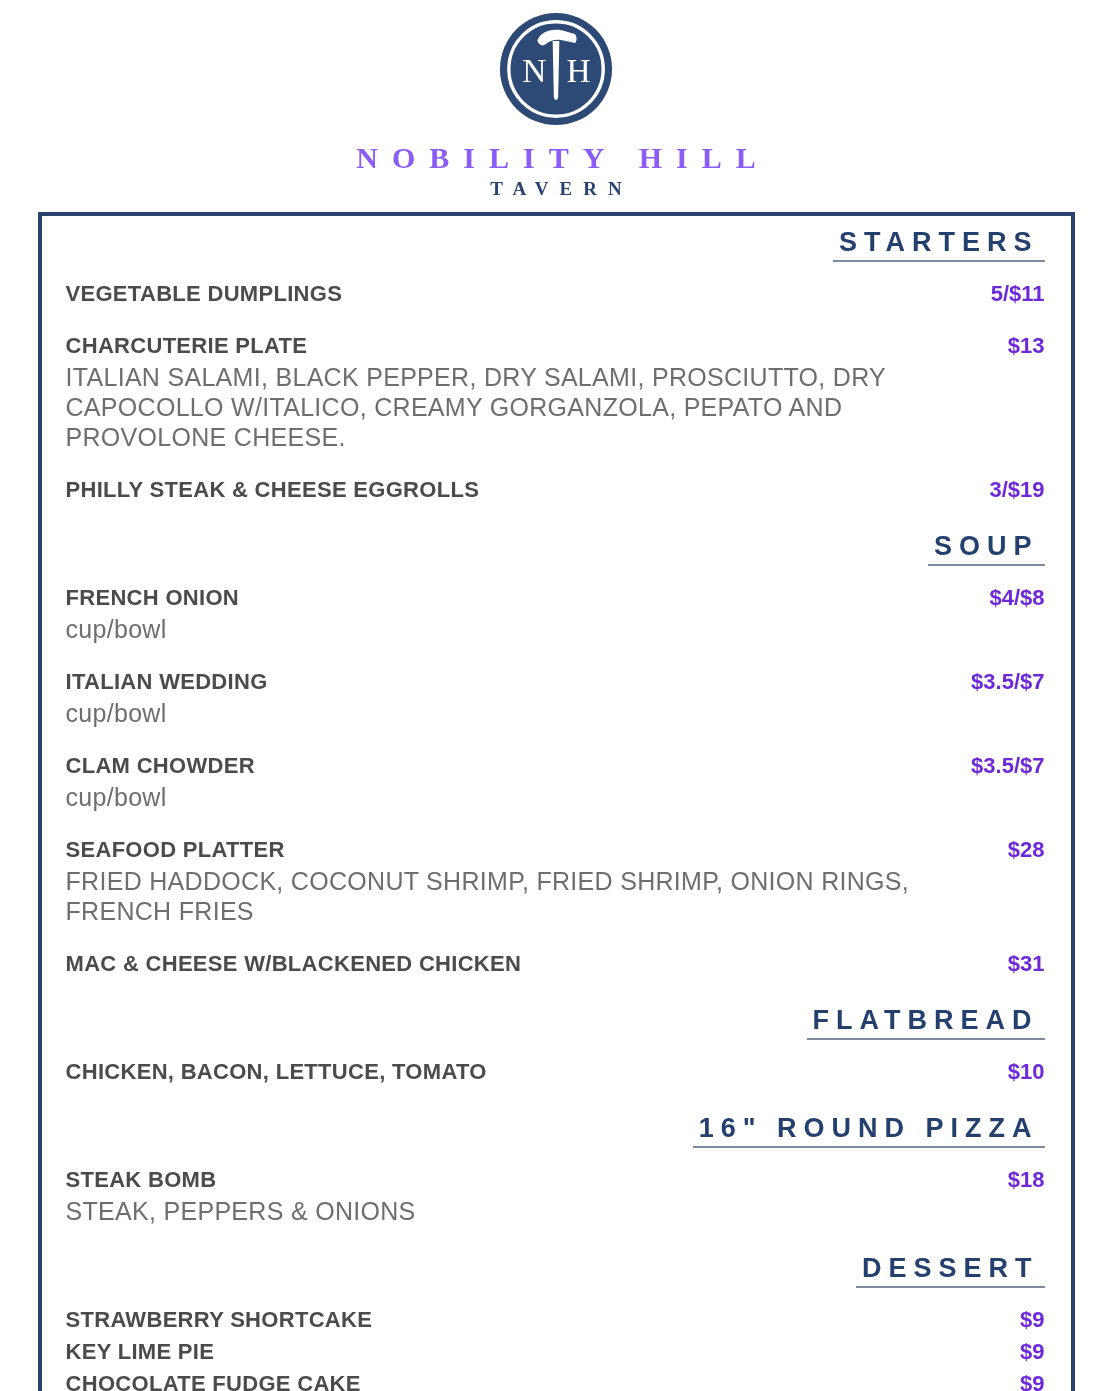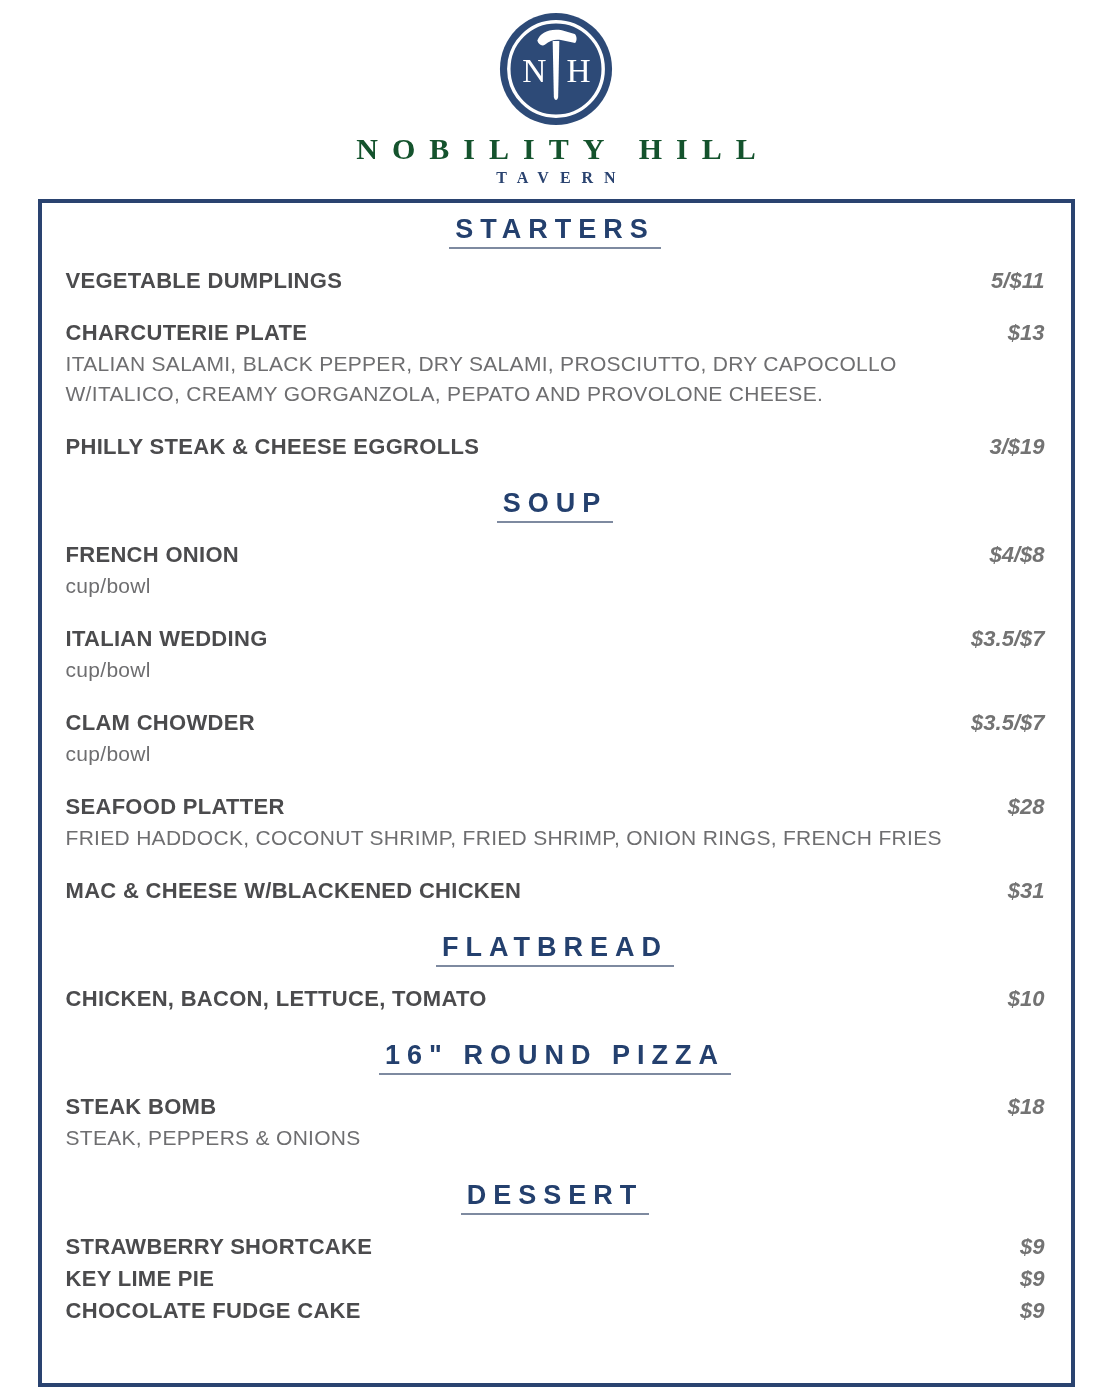--- a/index.html
+++ b/index.html
@@ -12,44 +12,45 @@
   }
 
   
   .brand-header { text-align: center; padding-top: 10px; }
   .logo { display: inline-block; }
   .brand-name {
     font-family: "Liberation Serif", serif;
     font-weight: 700;
     font-size: 30px;
     letter-spacing: 14px;
-    color: #14532d;
+    color: #8b5cf6;
+    margin-top: 9px;
     text-indent: 14px; 
   }
   .brand-sub {
     font-family: "Liberation Serif", serif;
     font-weight: 700;
-    font-size: 16px;
+    font-size: 19px;
     letter-spacing: 11px;
     color: #2a4370;
     margin-top: 3px;
     text-indent: 11px;
   }
 
   
   .menu-box {
     width: 1037px;
     height: 1188px;
     margin: 12px auto 0 auto;
     border: 4px solid #2a4370;
     padding: 8px 26px 0 24px;
     overflow: hidden;
   }
 
-  .heading-wrap { text-align: center; }
+  .heading-wrap { text-align: right; }
   .heading {
     display: inline-block;
     color: #24406e;
     font-size: 27px;
     font-weight: 700;
     line-height: 28px;
     letter-spacing: 7px;
     padding: 0 6px 4px 6px;
     border-bottom: 2px solid #7e8aa0;
     margin: 4px 0 18px 0;
@@ -65,27 +66,26 @@
   }
   .item-name {
     font-weight: 700;
     font-size: 22px;
     color: #4b4b4d;
     letter-spacing: 0.3px;
   }
   .item-price {
     font-weight: 700;
     font-size: 22px;
-    color: #737373;
+    color: #6d28d9;
     white-space: nowrap;
     padding-left: 20px;
-    font-style: italic;
   }
   .item-desc {
-    font-size: 21px;
+    font-size: 25px;
     line-height: 30px;
     color: #6e6e70;
     letter-spacing: 0.3px;
     margin-top: 2px;
     max-width: 880px;
   }
   
   .section:last-child .item { margin-bottom: 4px; }
 </style>
 </head>

